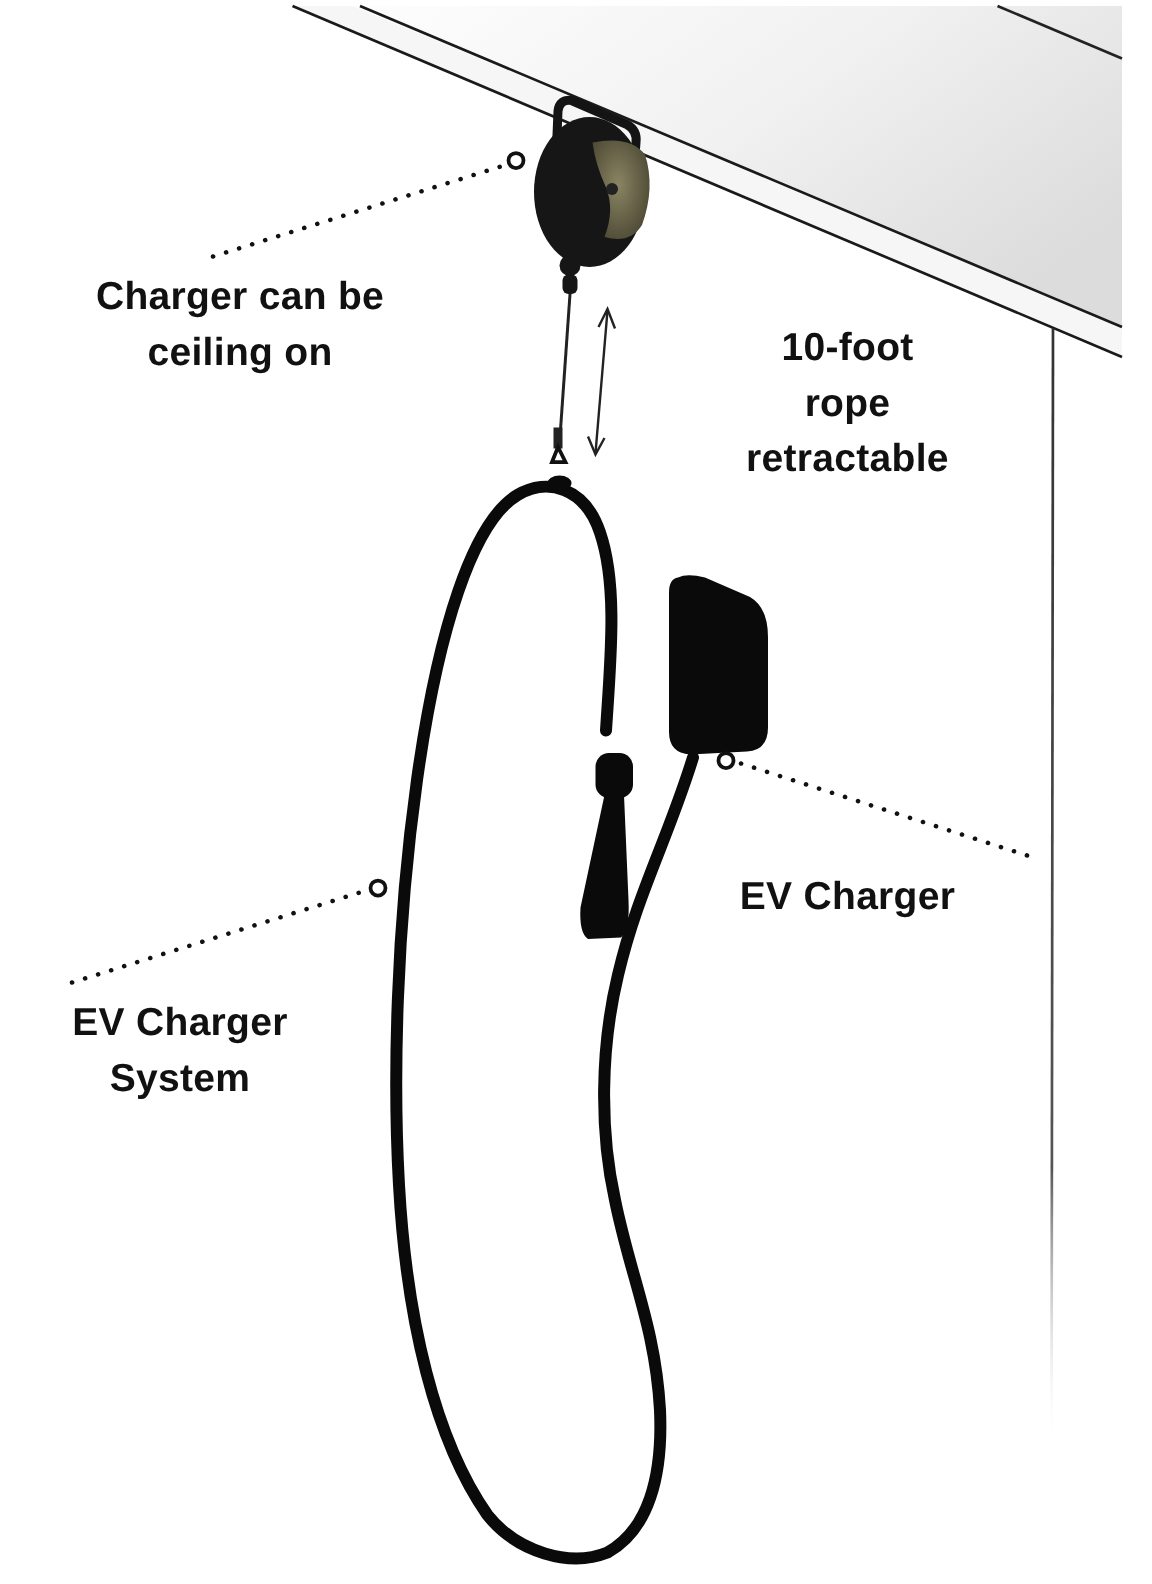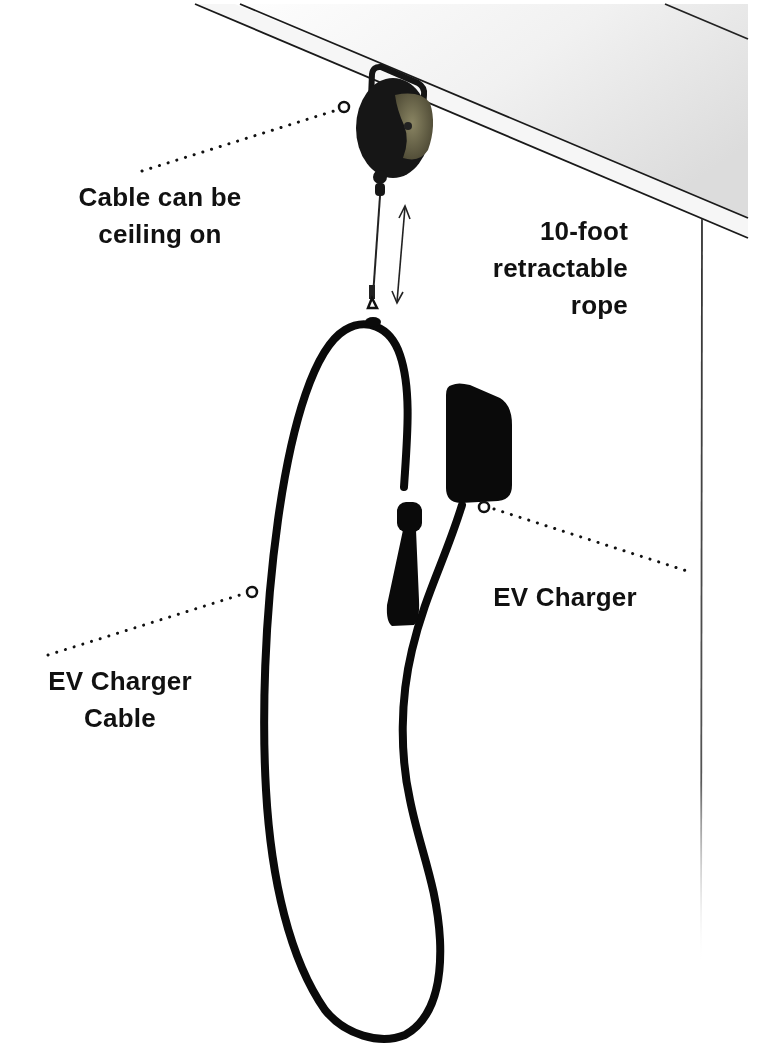--- a/index.html
+++ b/index.html
@@ -8,21 +8,21 @@
     background: #ffffff;
     font-family: "Liberation Sans", "DejaVu Sans", sans-serif;
   }
   #scene { position: absolute; left: 0; top: 0; width: 768px; height: 1056px; }
   .label {
     position: absolute; text-align: center; font-weight: bold; color: #111111;
     font-size: 26px; line-height: 37px; letter-spacing: 0.2px;
   }
   .label span { display: block; white-space: nowrap; }
   #lbl-mount { left: 40px; top: 179px; width: 240px; }
-  #lbl-rope { left: 428px; top: 213px; width: 200px; text-align: right; }
+  #lbl-rope { left: 465px; top: 213px; width: 200px; }
   #lbl-charger { left: 470px; top: 579px; width: 190px; }
   #lbl-cable { left: 20px; top: 663px; width: 200px; }
 </style>
 </head>
 <body>
 
 <svg id="scene" viewBox="0 0 768 1056">
   <defs>
     <linearGradient id="ceilGrad" x1="0" y1="0" x2="1" y2="0.6">
       <stop offset="0" stop-color="#ffffff"></stop>
@@ -91,27 +91,27 @@
     <line x1="494" y1="509" x2="690" y2="572" stroke="#111" stroke-width="3" stroke-dasharray="0.1 9" stroke-linecap="round"></line>
     <circle cx="484" cy="507" r="5" fill="#fff" stroke="#111" stroke-width="2.5"></circle>
   </g>
   <g>
     <line x1="48" y1="655" x2="243" y2="594" stroke="#111" stroke-width="3" stroke-dasharray="0.1 9" stroke-linecap="round"></line>
     <circle cx="252" cy="592" r="5" fill="#fff" stroke="#111" stroke-width="2.5"></circle>
   </g>
 </svg>
 
 <div class="label" id="lbl-mount">
-  <span>Cable can be</span>
+  <span>Charger can be</span>
   <span>ceiling on</span>
 </div>
 <div class="label" id="lbl-rope">
   <span>10-foot</span>
+  <span>rope</span>
   <span>retractable</span>
-  <span>rope</span>
 </div>
 <div class="label" id="lbl-charger">
   <span>EV Charger</span>
 </div>
 <div class="label" id="lbl-cable">
   <span>EV Charger</span>
-  <span>Cable</span>
+  <span>System</span>
 </div>
 
 </body></html>

